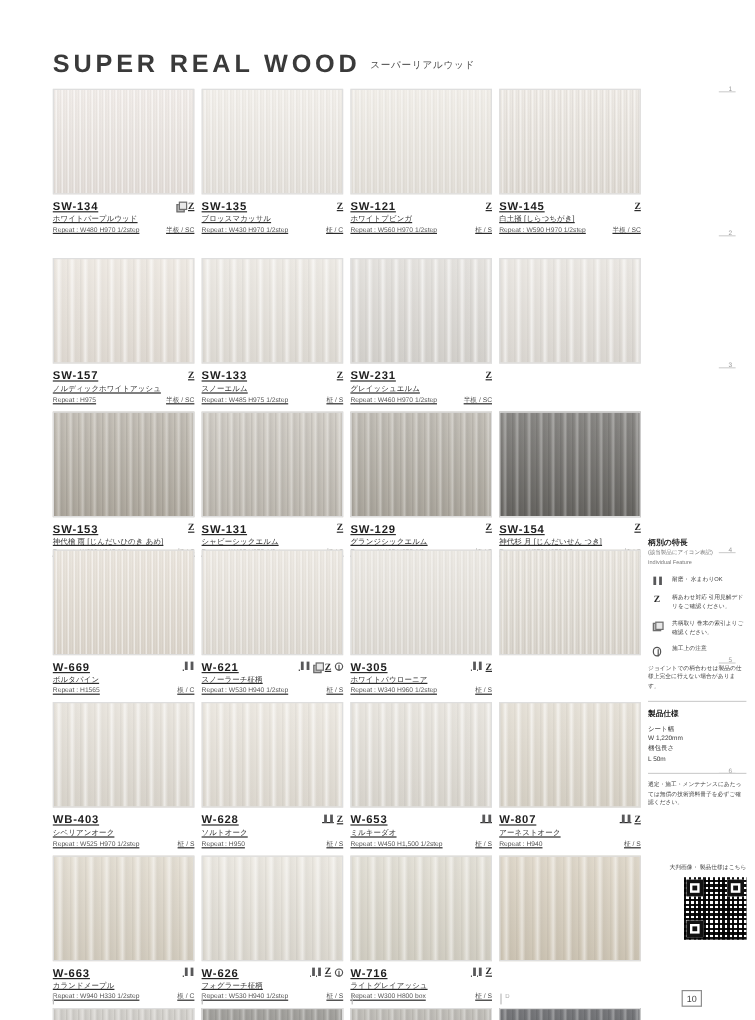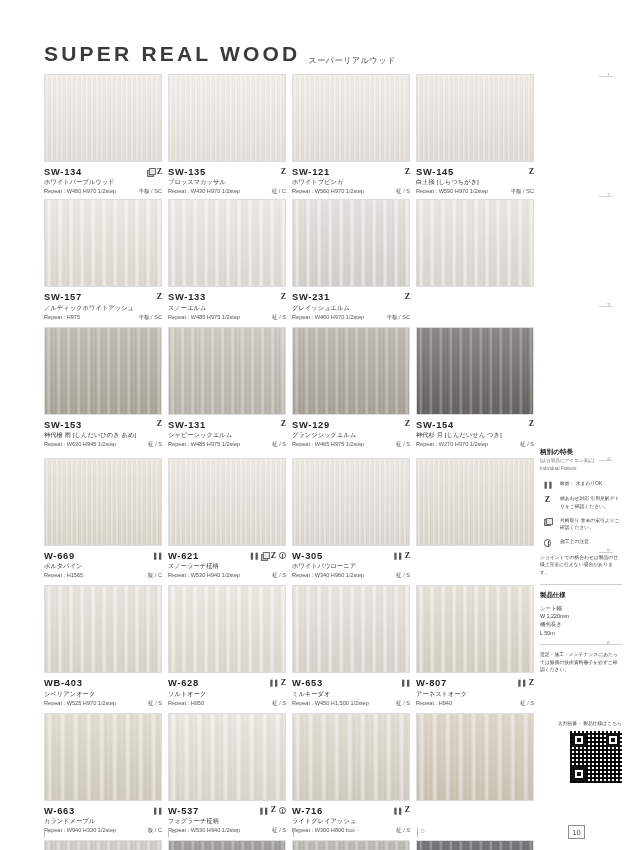--- a/index.html
+++ b/index.html
@@ -4,29 +4,29 @@
 <style>
   * { box-sizing: border-box; margin:0; padding:0; }
   body {
     width:629px; height:850px; background:#ffffff;
     font-family:"Liberation Sans", sans-serif;
     color:#2b2b2b; position:relative; overflow:hidden;
   }
   .page { position:relative; width:629px; height:850px; }
 
   
-  .sec-head { display:flex; align-items:flex-end; gap:8px; }
+  .sec-head { display:flex; align-items:center; gap:8px; }
   .sec-head .en {
     font-size:21px; letter-spacing:3.2px; font-weight:600; color:#3a3a3a;
   }
   .sec-head .jp { font-size:8px; letter-spacing:0.6px; color:#4a4a4a; }
 
   
   .grid { display:grid; grid-template-columns:repeat(4, 118px); column-gap:6px; }
-  .cell { width:118px; }
+  .cell { width:118px;text-decoration:underline; }
   .chip { width:118px; height:88px; border:0.5px solid #dedede; position:relative; overflow:hidden; }
   .meta { padding-top:4px; }
   .code-row { display:flex; align-items:center; justify-content:space-between; }
   .code { font-size:9.4px; font-weight:700; letter-spacing:0.7px; color:#1e1e1e; }
   .icons { display:flex; align-items:center; gap:2.5px; }
   .name { font-size:6.2px; color:#333; margin-top:1.2px; letter-spacing:0.1px; }
   .rpt-row { display:flex; justify-content:space-between; align-items:baseline; margin-top:1.2px; }
   .rpt { font-size:5.6px; color:#555; }
   .tag { font-size:5.6px; color:#555; }
 
@@ -155,21 +155,21 @@
               </span>
             </div>
             <div class="name">白土掻 [しらつちがき]</div>
             <div class="rpt-row">
               <span class="rpt">Repeat : W590 H970  1/2step</span>
               <span class="tag">半板 / SC</span>
             </div>
           </div>
         </div>
       </div>
-    <div class="grid" style="margin-top:3px;" id="s0r1">
+    <div class="grid" style="margin-top:19px;" id="s0r1">
         <div class="cell">
           <div class="chip" style="background-color: rgb(234, 228, 220); background-image: repeating-linear-gradient(90deg, rgba(0, 0, 0, 0.043) 0px, rgba(0, 0, 0, 0) 2px, rgba(255, 255, 255, 0.55) 4px, rgba(0, 0, 0, 0.02) 7px, rgba(0, 0, 0, 0) 11px), linear-gradient(rgba(255, 255, 255, 0.22), rgba(0, 0, 0, 0.05));"></div>
           <div class="meta">
             <div class="code-row">
               <span class="code">SW-157</span>
               <span class="icons">
                 <span class="ic ic-z">Z</span>
               </span>
             </div>
             <div class="name">ノルディックホワイトアッシュ</div>
@@ -422,21 +422,21 @@
             <div class="rpt-row">
               <span class="rpt">Repeat : W940 H330  1/2step</span>
               <span class="tag">板 / C</span>
             </div>
           </div>
         </div>
         <div class="cell">
           <div class="chip" style="background-color: rgb(231, 227, 218); background-image: repeating-linear-gradient(90deg, rgba(0, 0, 0, 0.05) 0px, rgba(0, 0, 0, 0) 2px, rgba(255, 255, 255, 0.45) 5px, rgba(0, 0, 0, 0.035) 8px, rgba(0, 0, 0, 0) 13px), linear-gradient(rgba(255, 255, 255, 0.22), rgba(0, 0, 0, 0.05));"></div>
           <div class="meta">
             <div class="code-row">
-              <span class="code">W-537</span>
+              <span class="code">W-626</span>
               <span class="icons">
                 <span class="ic ic-drop">❚❚</span>
                 <span class="ic ic-z">Z</span>
                 <span class="ic-warn"></span>
               </span>
             </div>
             <div class="name">フォグラーチ柾柄</div>
             <div class="rpt-row">
               <span class="rpt">Repeat : W530 H940  1/2step</span>
               <span class="tag">柾 / S</span>

